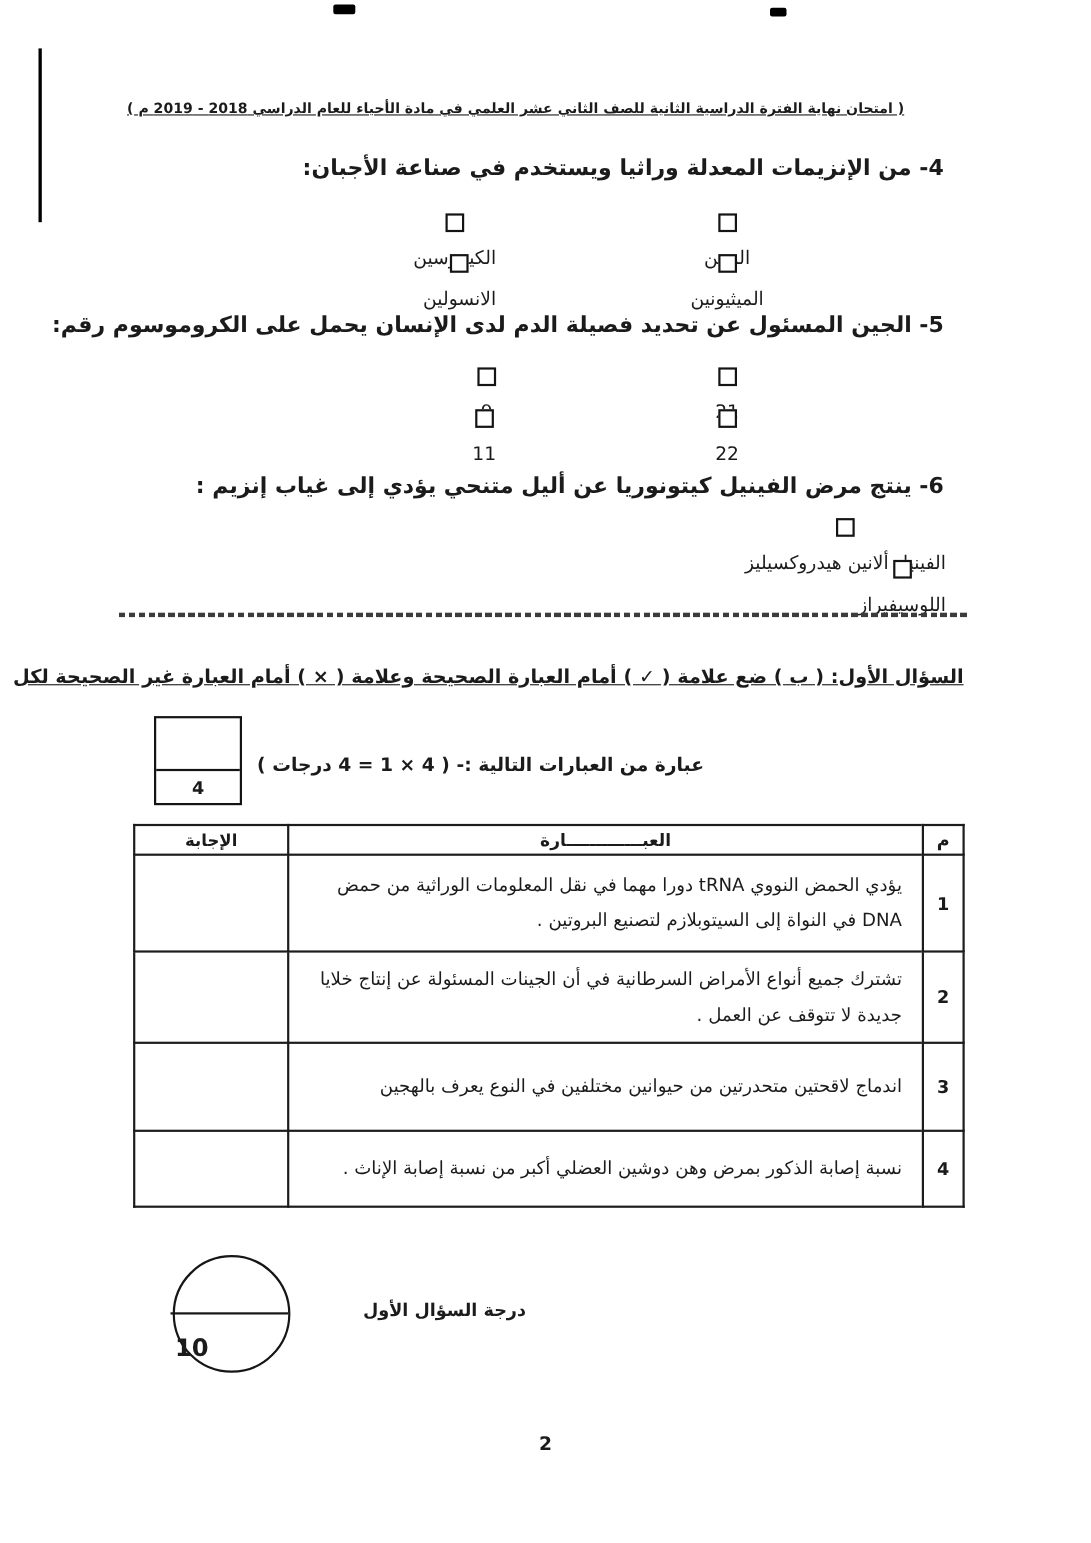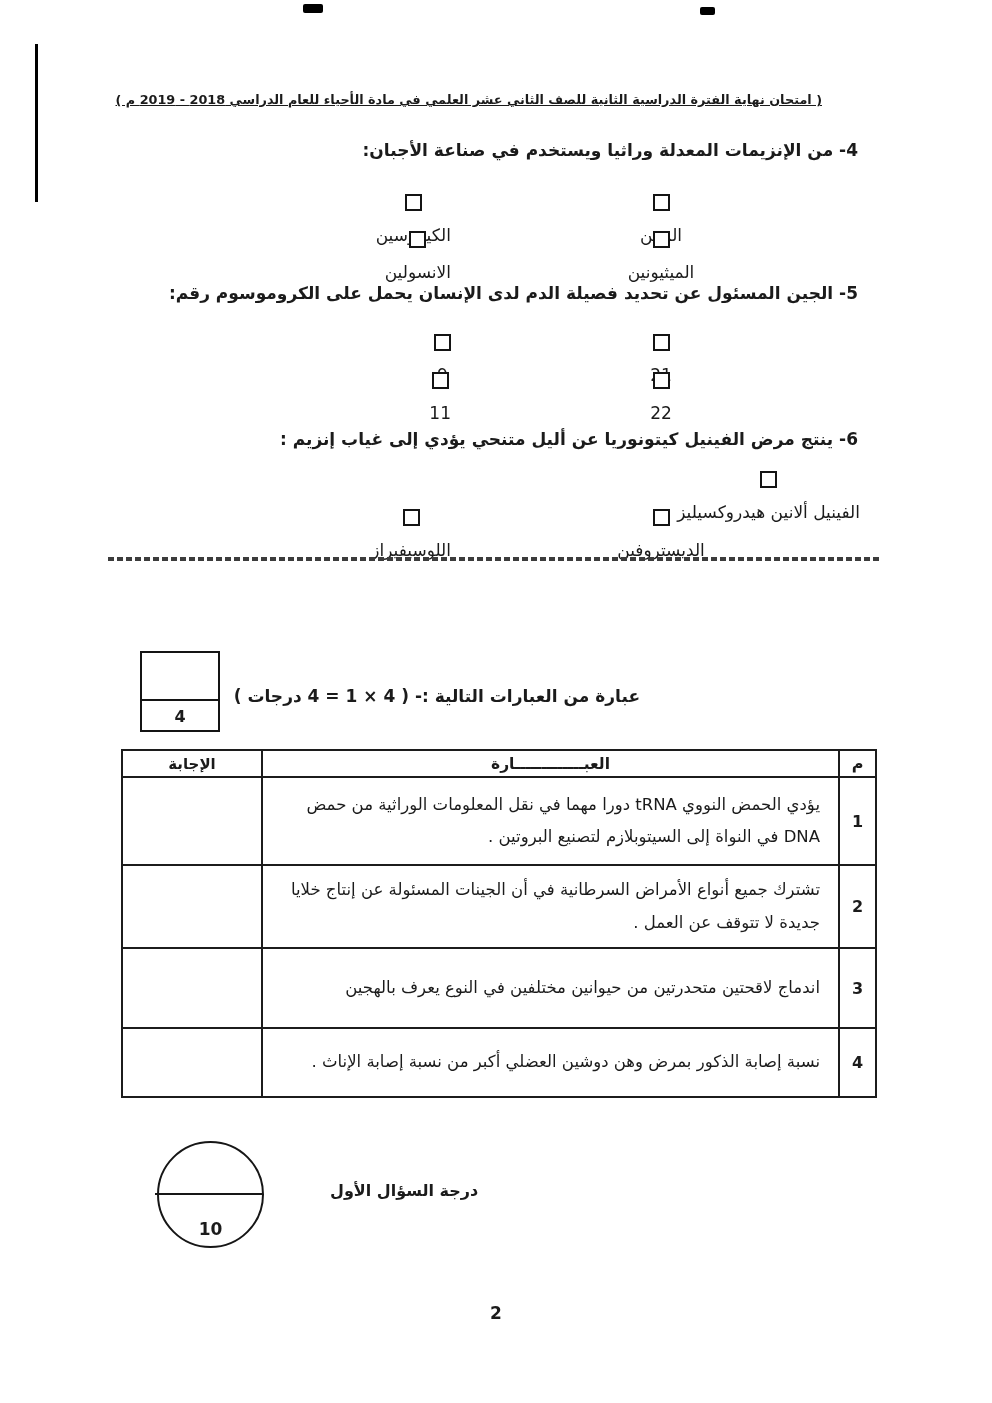--- a/index.html
+++ b/index.html
@@ -23,21 +23,21 @@
     position:absolute; top:92px; left:170px; right:170px;
     text-align:left;
     font-size:12.8px; font-weight:700;
     text-decoration:underline;
     letter-spacing:0.2px;
     white-space:nowrap;
   }
 
   .stem {
     position:absolute; right:134px;
-    font-size:17px; font-weight:700;
+    font-size:20px; font-weight:700;
     white-space:nowrap;
   }
   .stem-q4 { top:140px; }
   .stem-q5 { top:283px; }
   .stem-q6 { top:429px; }
 
   .opt-row {
     position:absolute; right:132px; left:60px;
     display:flex; direction:rtl; align-items:center;
   }
@@ -112,21 +112,21 @@
     width:103px; height:103px;
     border:2px solid #161616; border-radius:50%;
     background:#fff;
   }
   .circle-chord {
     position:absolute; top:49%; left:-4px; right:0;
     border-top:2px solid #161616;
   }
   .circle-value {
     position:absolute; bottom:7px; left:0; right:0;
-    text-align:center; font-size:17px; font-weight:700;
+    text-align:left; font-size:22px; font-weight:700;
   }
   .circle-label {
     position:absolute; left:330px; top:1181px;
     font-size:16px; font-weight:700; white-space:nowrap;
   }
 
   .page-number {
     position:absolute; top:1303px; left:0; right:0;
     text-align:center; font-size:17px; font-weight:700;
   }
@@ -187,32 +187,29 @@
   </div>
 
   <div class="stem stem-q6">6- ينتج مرض الفينيل كيتونوريا عن أليل متنحي يؤدي إلى غياب إنزيم :</div>
   <div class="opt-row row-q6-1">
     <div class="opt">
       <span class="checkbox"></span>
       <span class="opt-label">الفينيل ألانين هيدروكسيليز</span>
     </div>
   </div>
   <div class="opt-row row-q6-2">
-    <div class="opt opt-first">
-      <span class="checkbox"></span>
-      <span class="opt-label">الديستروفين</span>
-    </div>
     <div class="opt">
       <span class="checkbox"></span>
       <span class="opt-label">اللوسيفيراز</span>
     </div>
   </div>
 
   <div class="dashed-sep"></div>
 
+  <div class="sec-line1">السؤال الأول: ( ب ) ضع علامة ( ✓ ) أمام العبارة الصحيحة وعلامة ( × ) أمام العبارة غير الصحيحة لكل</div>
   <div class="sec-line2">عبارة من العبارات التالية :- ( 4 × 1 = 4 درجات )</div>
 
   <div class="score-box">
     <div class="score-box-top"></div>
     <div class="score-box-bottom">4</div>
   </div>
 
   <table class="qtable">
     <thead>
       <tr class="hdr">

